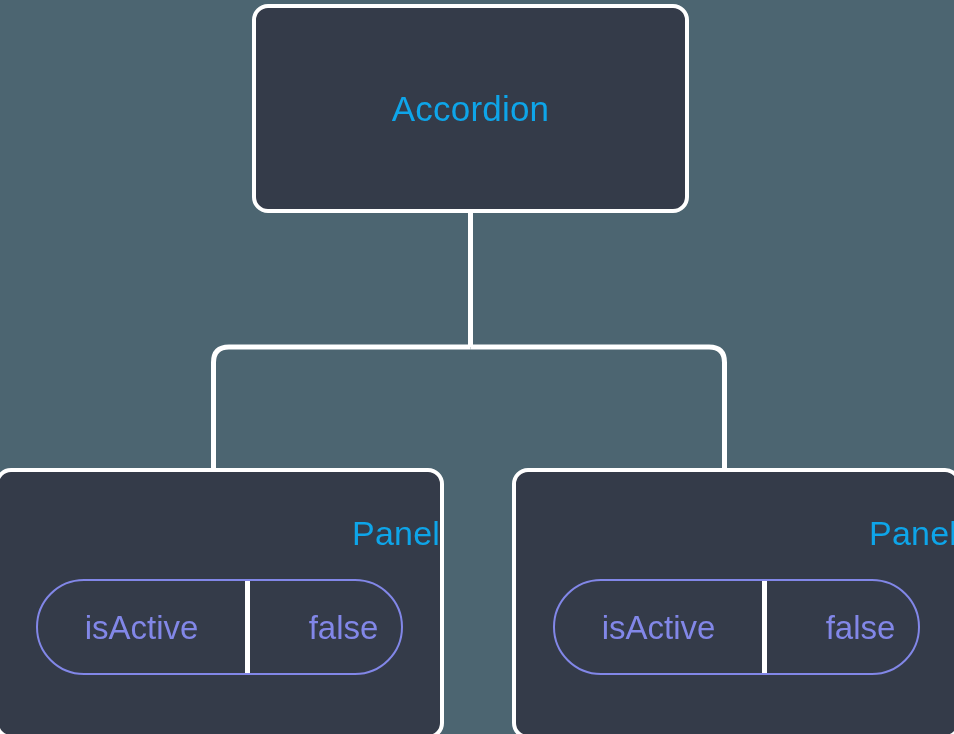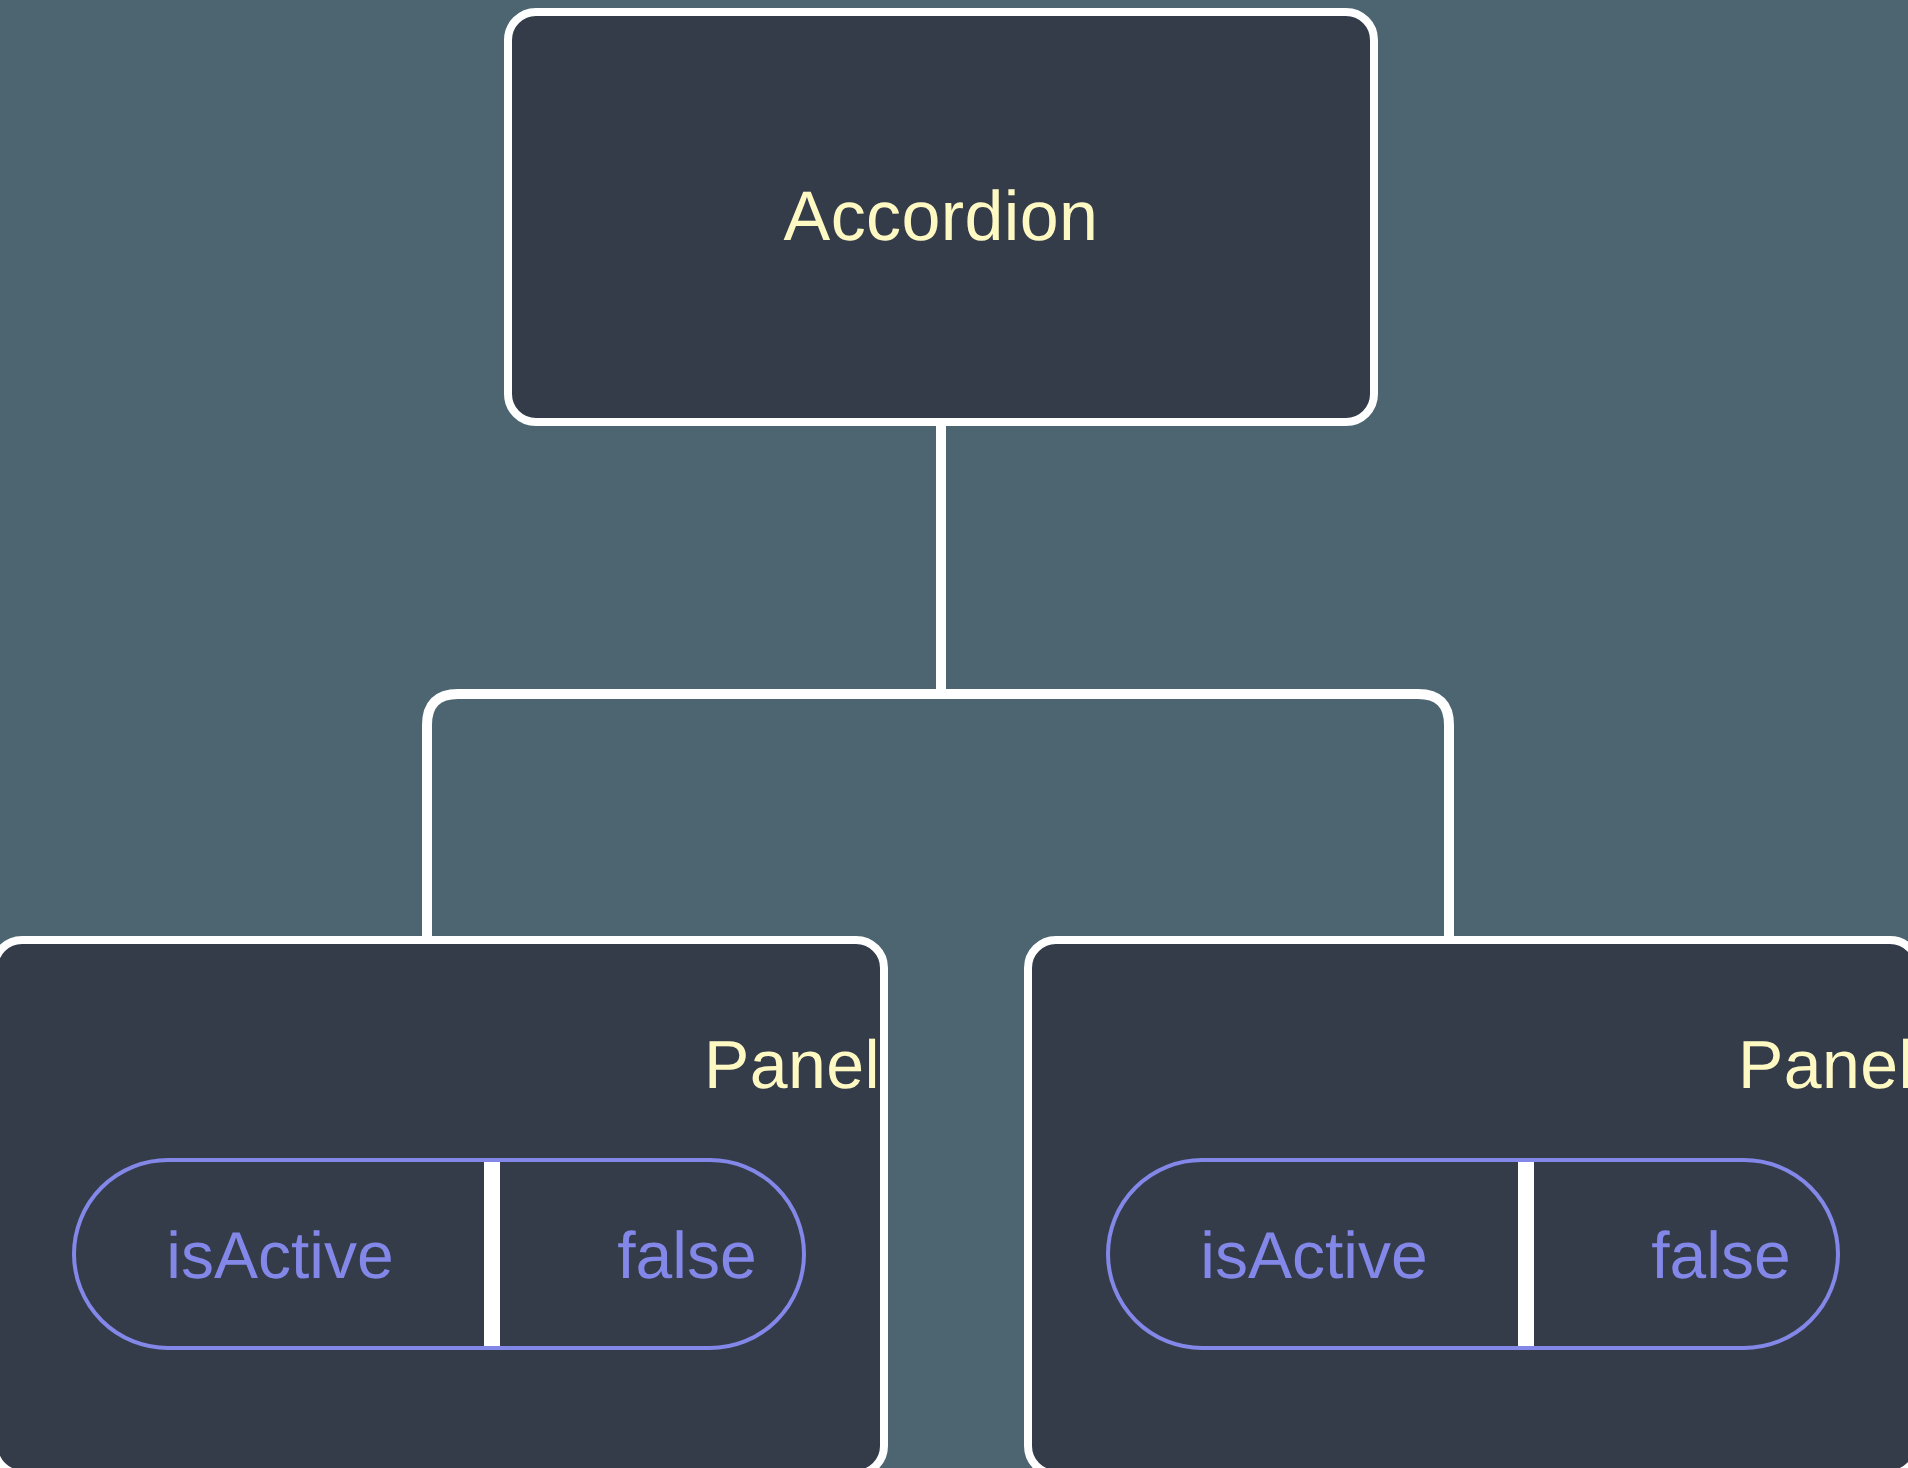--- a/index.html
+++ b/index.html
@@ -45,21 +45,21 @@
     left:-5px; top:468px;
     width:449px; height:271px;
     padding-top:44px;
   }
   #node-panel-right {
     left:512px; top:468px;
     width:449px; height:271px;
     padding-top:44px;
   }
   .node-title {
-    color:#fef9c3;
+    color:#0ea5e9;
     font-size:34px;
     font-weight:400;
     letter-spacing:0.2px;
     line-height:1;
     white-space:nowrap;
   }
   #node-accordion .node-title { font-size:35px; }
   .panel-title-row {
     width:100%;
     display:flex;
@@ -80,21 +80,21 @@
     align-items:center;
     justify-content:center;
     color:#8287e8;
     font-size:33px;
     font-weight:400;
     line-height:1;
     white-space:nowrap;
   }
   .prop-key {
     width:212px;
-    border-right:8px solid #ffffff;
+    border-right:5px solid #ffffff;
   }
   .prop-value {
     width:151px;
     padding-left:36px;
   }
 </style>
 </head>
 <body>
 
 <div id="diagram-root">

